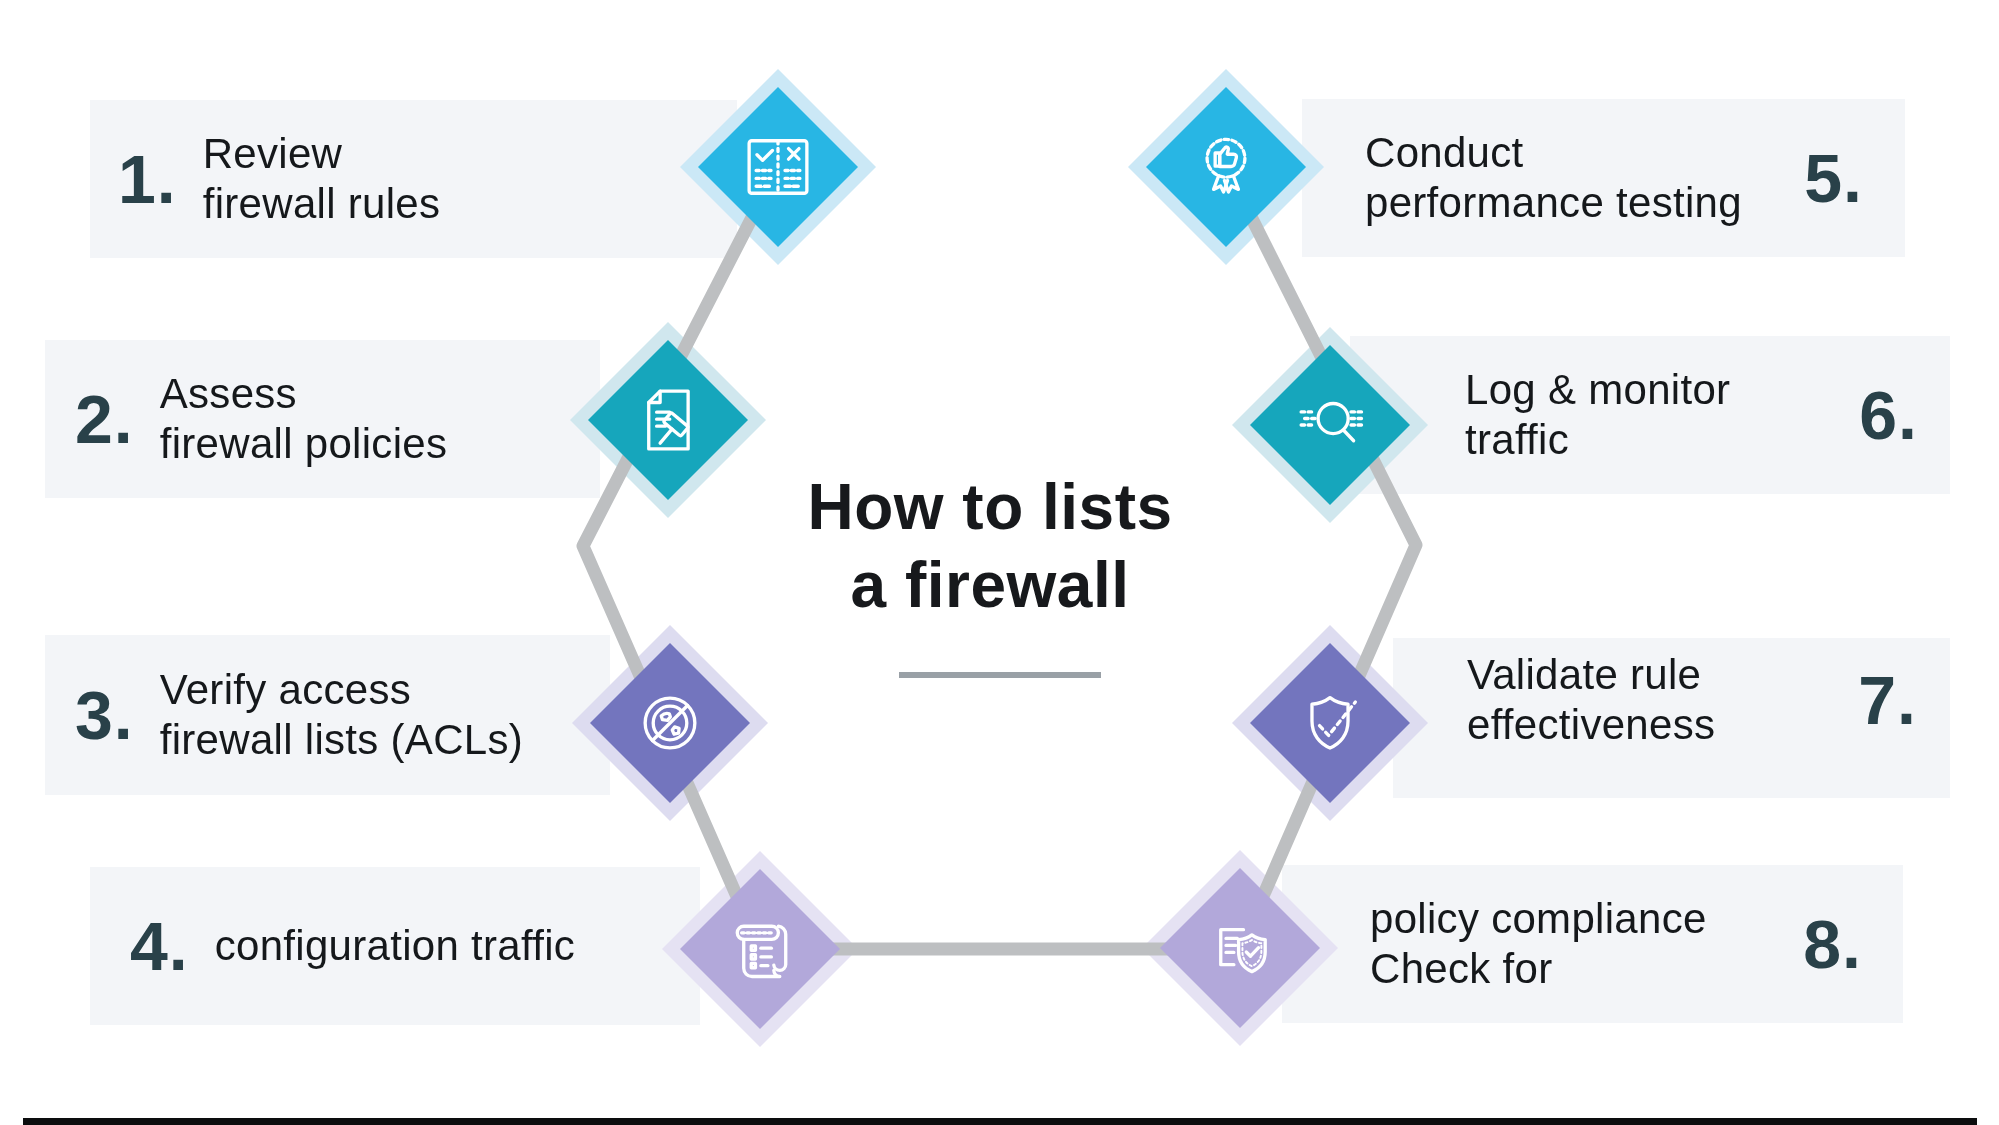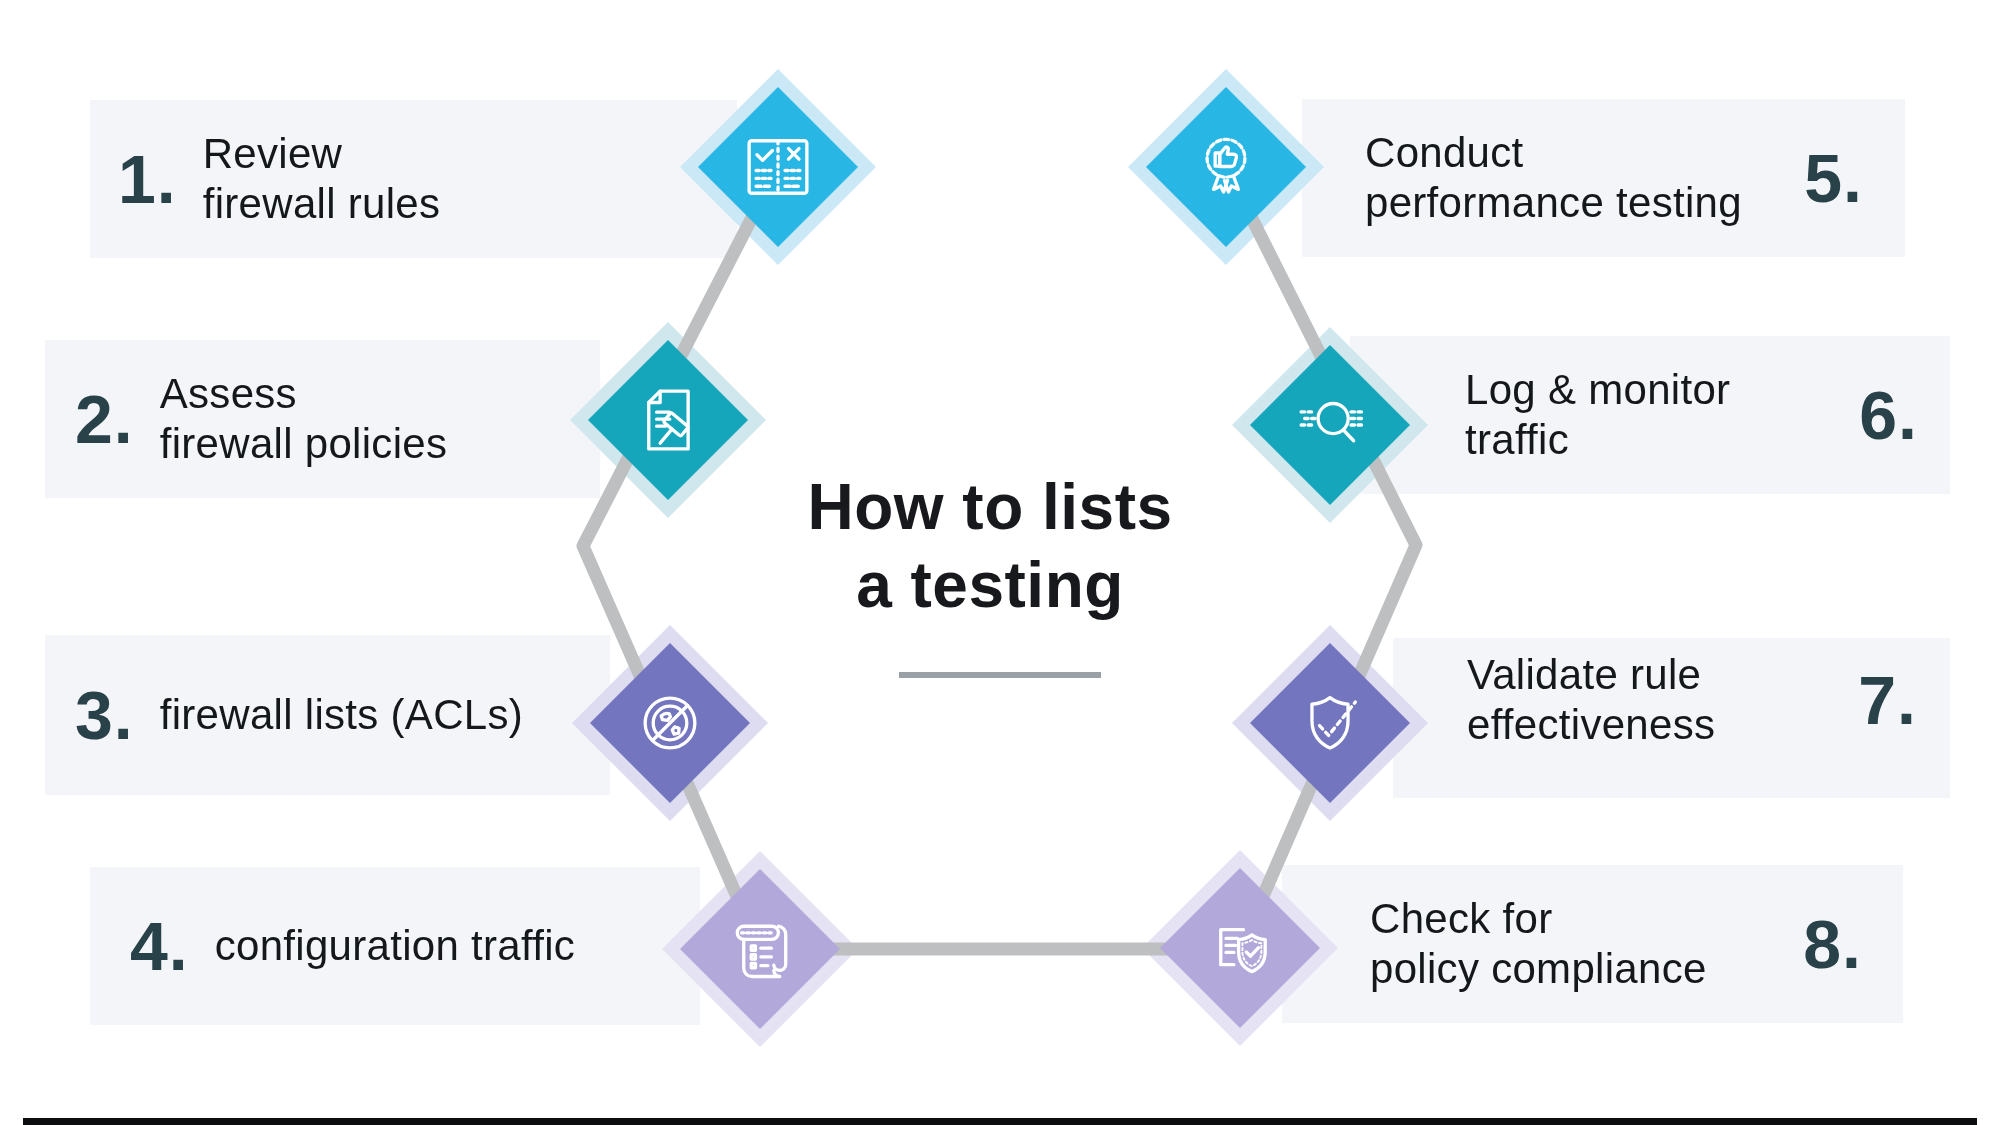--- a/index.html
+++ b/index.html
@@ -134,40 +134,41 @@
       <path d="M30.8 19.4 c-1.6 1.1 -3.5 1.7 -5.4 1.9 v4.9 c0 4.1 2.4 6.9 5.4 8.2 3 -1.3 5.4 -4.1 5.4 -8.2 v-4.9 c-1.9 -0.2 -3.8 -0.8 -5.4 -1.9 Z" stroke-dasharray="1.3 1.5" stroke-width="1.1"></path>
       <path d="M27.6 26.3 l2.4 2.4 4.6 -4.9"></path>
     </g>
 
     <rect x="899" y="672" width="202" height="6" fill="#99a0a6"></rect>
     <rect x="23" y="1118" width="1954" height="7" fill="#0c0d0e"></rect>
   </svg>
 
   <div id="title-block">
     <div>How to lists</div>
-    <div>a testing</div>
+    <div>a firewall</div>
   </div>
 
   <div class="row row-l" style="left:90px;top:100px;width:647px;height:158px;padding-left:28px;">
     <div class="num">1.</div>
     <div class="lines">
       <div>Review</div>
       <div>firewall rules</div>
     </div>
   </div>
   <div class="row row-l" style="left:45px;top:340px;width:555px;height:158px;padding-left:30px;">
     <div class="num">2.</div>
     <div class="lines">
       <div>Assess</div>
       <div>firewall policies</div>
     </div>
   </div>
   <div class="row row-l" style="left:45px;top:635px;width:565px;height:160px;padding-left:30px;">
     <div class="num">3.</div>
     <div class="lines">
+      <div>Verify access</div>
       <div>firewall lists (ACLs)</div>
     </div>
   </div>
   <div class="row row-l" style="left:90px;top:867px;width:610px;height:158px;padding-left:40px;">
     <div class="num">4.</div>
     <div class="lines">
       <div>configuration traffic</div>
     </div>
   </div>
 
@@ -187,19 +188,19 @@
   </div>
   <div class="row row-r" style="left:1393px;top:620px;width:557px;height:160px;padding-left:74px;padding-right:33px;">
     <div class="lines">
       <div>Validate rule</div>
       <div>effectiveness</div>
     </div>
     <div class="num">7.</div>
   </div>
   <div class="row row-r" style="left:1282px;top:865px;width:621px;height:158px;padding-left:88px;padding-right:41px;">
     <div class="lines">
+      <div>policy compliance</div>
       <div>Check for</div>
-      <div>policy compliance</div>
     </div>
     <div class="num">8.</div>
   </div>
 
 </div>
 
 </body></html>

